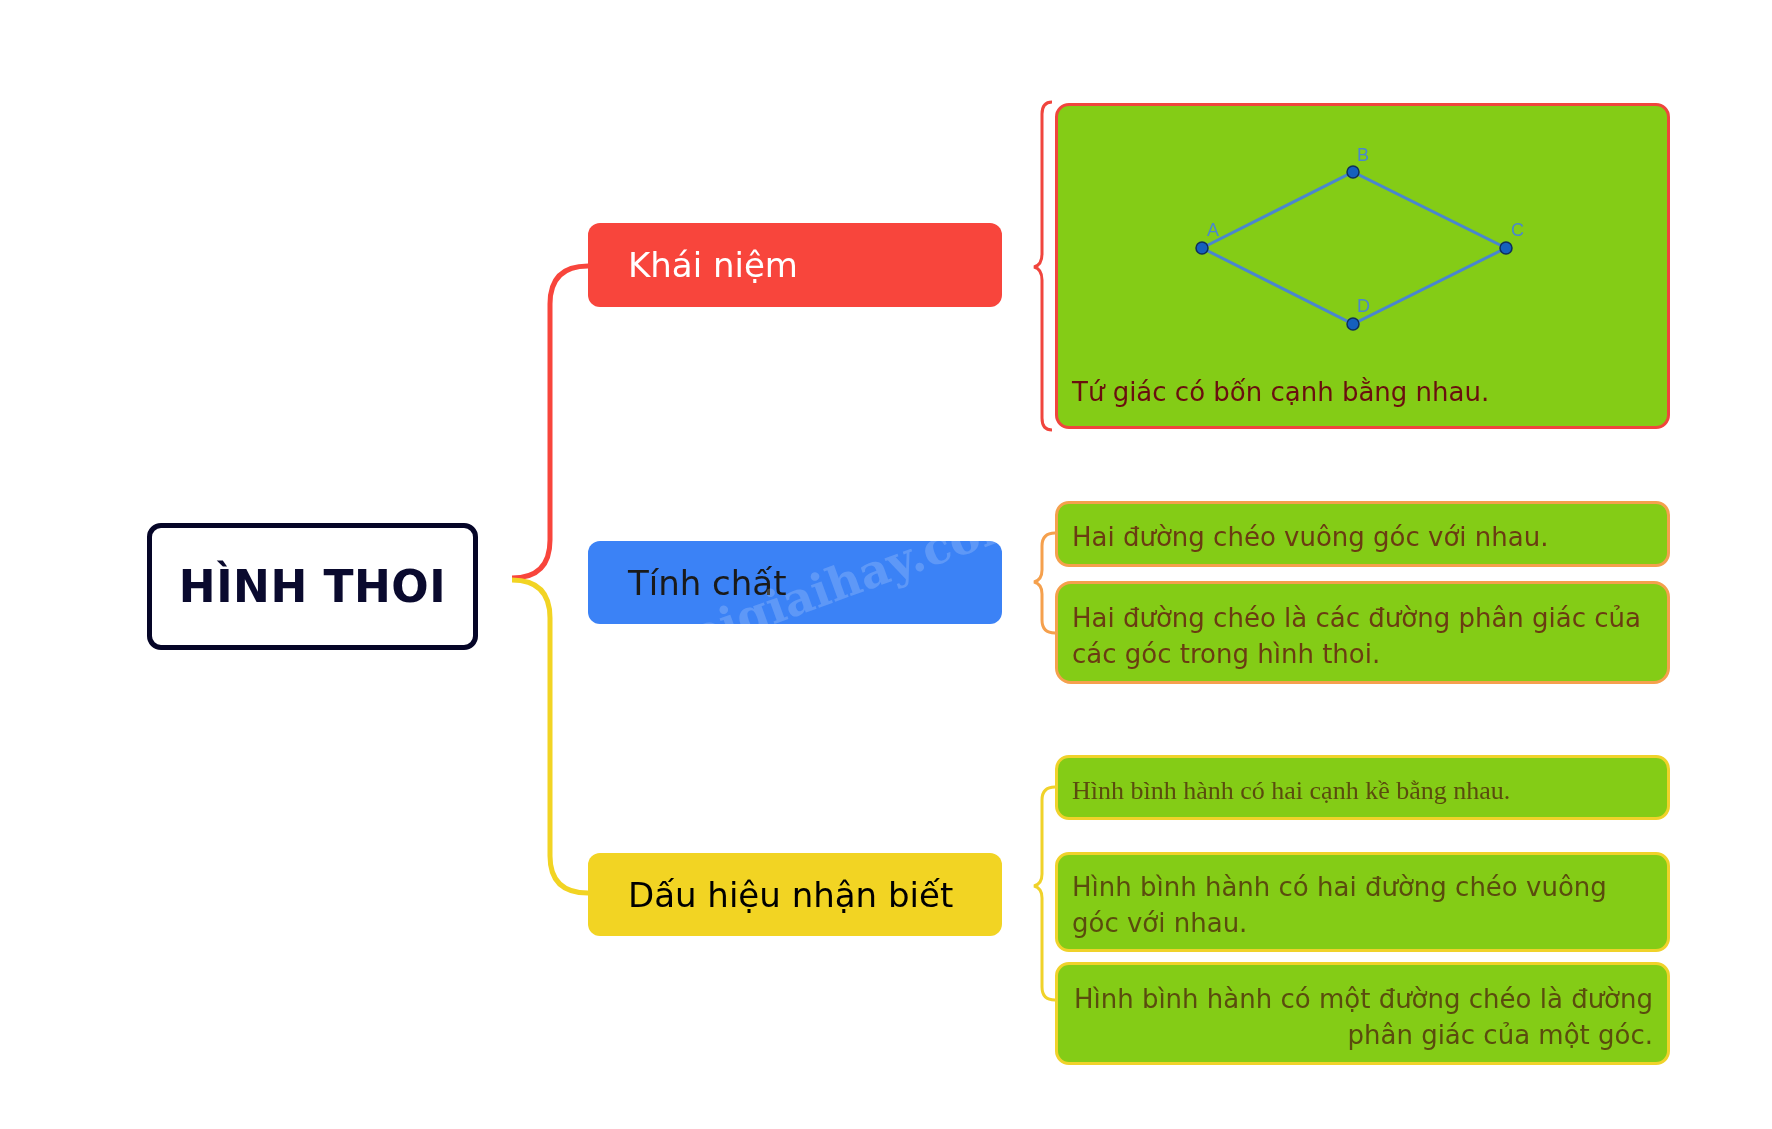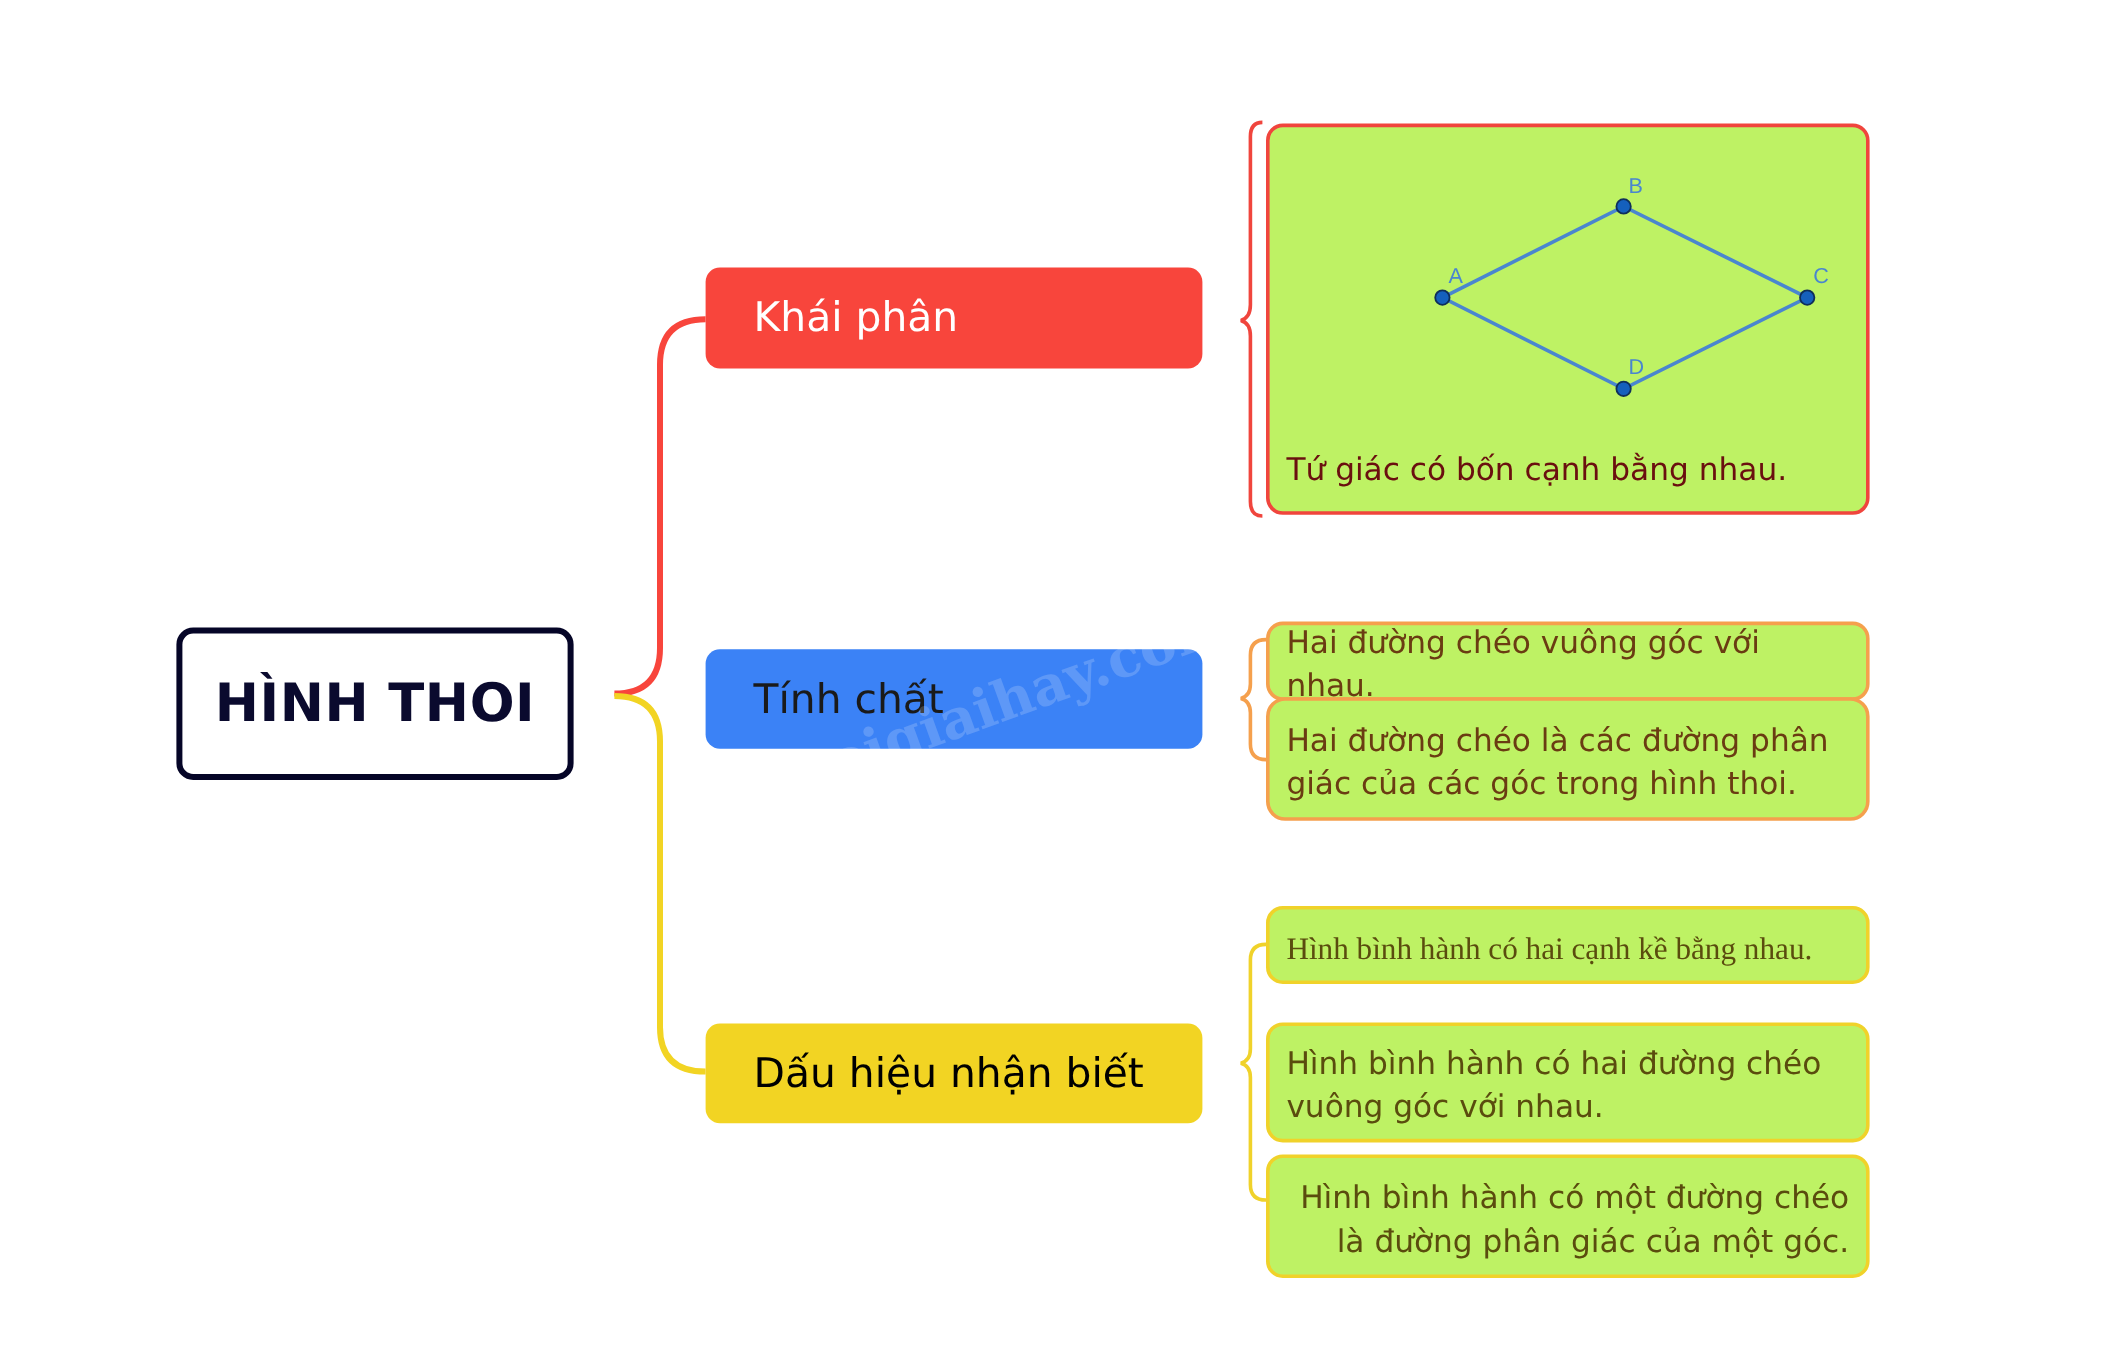--- a/index.html
+++ b/index.html
@@ -15,21 +15,21 @@
   }
   .branch {
     left: 588px; width: 414px; height: 84px; border-radius: 12px;
     display: flex; align-items: center; padding-left: 40px;
     font-size: 34px;
   }
   .b-red { top: 223px; background: #f8453c; color: #ffffff; }
   .b-orange { top: 541px; height: 83px; background: #3b82f6; color: #1a1a1a; }
   .b-yellow { top: 853px; height: 83px; background: #f2d423; color: #000000; }
   .leaf {
-    left: 1055px; width: 503px; border-radius: 14px; background: #bef264;
+    left: 1055px; width: 615px; border-radius: 14px; background: #84cc16;
     padding: 6px 14px 0 14px; font-size: 26px; line-height: 36px;
     display: flex; align-items: center;
   }
   .leaf-red { border: 3px solid #f0453d; color: #6a0f0f; }
   .leaf-orange { border: 3px solid #f5a04d; color: #6a3c12; }
   .leaf-yellow { border: 3px solid #f0d22a; color: #5a4c0e; }
   .concept { top: 103px; height: 326px; align-items: flex-end; padding-bottom: 16px; }
   .watermark {
     left: 650px; top: 555px; font-size: 46px; font-weight: bold; color: rgba(255,255,255,0.18);
     transform: rotate(-20deg); font-family: "DejaVu Serif", serif; pointer-events: none;
@@ -51,21 +51,21 @@
   <path d="M1055 533 Q1042 533 1042 546 L1042 570 Q1042 580 1034 582 Q1042 584 1042 594 L1042 620 Q1042 633 1055 633" fill="none" stroke="#f5a04d" stroke-width="3"></path>
 
   <path d="M1055 787 Q1042 787 1042 800 L1042 874 Q1042 884 1034 886 Q1042 888 1042 898 L1042 987 Q1042 1000 1055 1000" fill="none" stroke="#f0d22a" stroke-width="3"></path>
 </svg>
 
 <div class="abs root">
   <span>HÌNH THOI</span>
 </div>
 
 <div class="abs branch b-red">
-  <span>Khái phân</span>
+  <span>Khái niệm</span>
 </div>
 <div class="abs branch b-orange">
   <span>Tính chất</span>
 </div>
 <div class="abs watermark">Loigiaihay.com</div>
 <div class="abs branch b-yellow">
   <span>Dấu hiệu nhận biết</span>
 </div>
 
 <div class="abs leaf leaf-red concept">
@@ -76,21 +76,21 @@
   <circle cx="1202" cy="248" r="6" fill="#1560bd" stroke="#0f2f5a" stroke-width="1.5"></circle>
   <circle cx="1353" cy="172" r="6" fill="#1560bd" stroke="#0f2f5a" stroke-width="1.5"></circle>
   <circle cx="1506" cy="248" r="6" fill="#1560bd" stroke="#0f2f5a" stroke-width="1.5"></circle>
   <circle cx="1353" cy="324" r="6" fill="#1560bd" stroke="#0f2f5a" stroke-width="1.5"></circle>
   <text class="rh-label" x="1207" y="236">A</text>
   <text class="rh-label" x="1357" y="161">B</text>
   <text class="rh-label" x="1511" y="236">C</text>
   <text class="rh-label" x="1357" y="312">D</text>
 </svg>
 
-<div class="abs leaf leaf-orange" style="top:518px; height:66px;justify-content:center;">
+<div class="abs leaf leaf-orange" style="top:501px; height:66px;">
   <span>Hai đường chéo vuông góc với nhau.</span>
 </div>
 <div class="abs leaf leaf-orange" style="top:581px; height:103px;border-radius:16px;">
   <span>Hai đường chéo là các đường phân giác của các góc trong hình thoi.</span>
 </div>
 
 <div class="abs leaf leaf-yellow" style="top:755px; height:65px;font-family:Liberation Serif, serif;">
   <span>Hình bình hành có hai cạnh kề bằng nhau.</span>
 </div>
 <div class="abs leaf leaf-yellow" style="top:835px; height:100px;margin-top:17px;">

